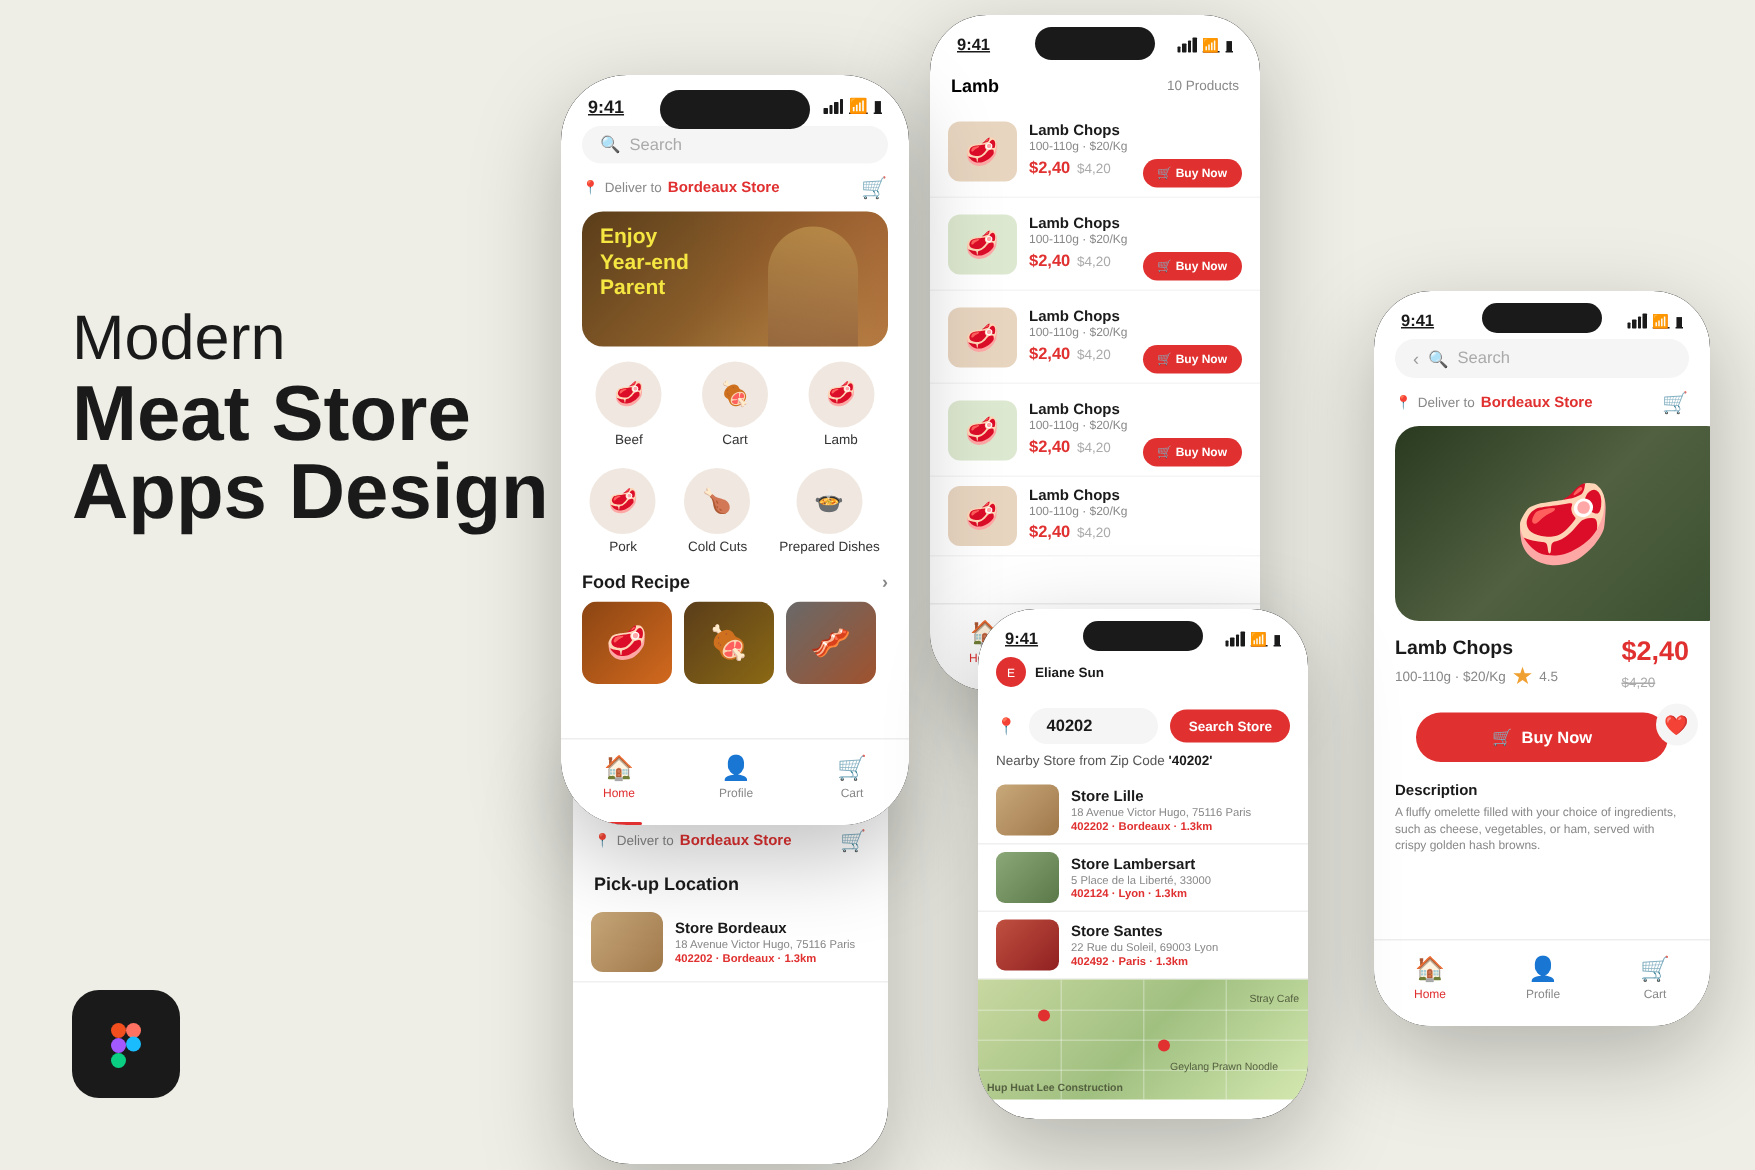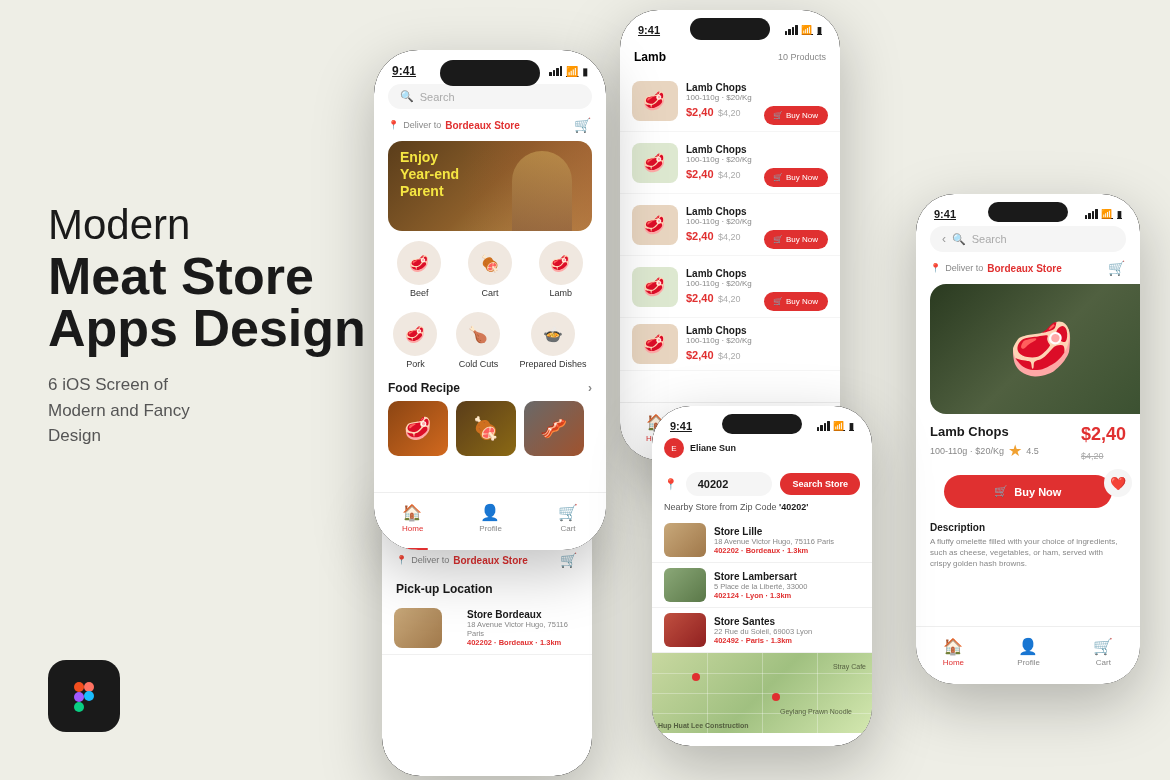--- a/index.html
+++ b/index.html
@@ -297,21 +297,21 @@
     .product-name { font-size: 10px; font-weight: 600; color: #1a1a1a; }
     .product-weight { font-size: 8px; color: #888; }
     .product-price-red { font-size: 11px; font-weight: 700; color: #e03030; }
     .product-price-gray { font-size: 9px; color: #aaa; }
     .buy-btn {
       background: #e03030;
       color: #fff;
       border-radius: 14px;
       padding: 5px 10px;
       font-size: 8px;
-      font-weight: 400;
+      font-weight: 700;
       display: flex;
       align-items: center;
       gap: 3px;
       white-space: nowrap;
       margin-top: 30px;
     }
 
     
     .store-zip-row {
       display: flex;
@@ -425,21 +425,21 @@
     
     .pickup-header {
       font-size: 12px;
       font-weight: 700;
       padding: 6px 14px;
       color: #1a1a1a;
     }
     .pickup-store-row {
       display: flex;
       align-items: center;
-      gap: 25px;
+      gap: 8px;
       padding: 6px 12px;
       border-bottom: 1px solid #f0f0f0;
     }
     .pickup-store-img {
       width: 48px; height: 40px;
       border-radius: 8px;
       background: #c0a080;
       flex-shrink: 0;
     }
 
@@ -478,25 +478,20 @@
       border-radius: 0.5px;
     }
   </style>
 </head>
 <body>
 
 <div class="left-section">
   <div class="title-modern">Modern</div>
   <div class="title-bold" style="line-height:1.0;">Meat Store</div>
   <div class="title-bold" style="line-height:1.0;">Apps Design</div>
-  <div class="subtitle">
-    <span>6 iOS Screen of</span><br>
-    <span>Modern and Fancy</span><br>
-    <span>Design</span>
-  </div>
 </div>
 
 <div class="figma-badge">
   <svg class="figma-icon" viewBox="0 0 38 38">
     <rect x="9" y="5" width="10" height="10" rx="5" fill="#F24E1E"></rect>
     <rect x="19" y="5" width="10" height="10" rx="5" fill="#FF7262"></rect>
     <rect x="9" y="15" width="10" height="10" rx="5" fill="#A259FF"></rect>
     <rect x="9" y="25" width="10" height="10" rx="5" fill="#0ACF83"></rect>
     <circle cx="24" cy="19" r="5" fill="#1ABCFE"></circle>
   </svg>

